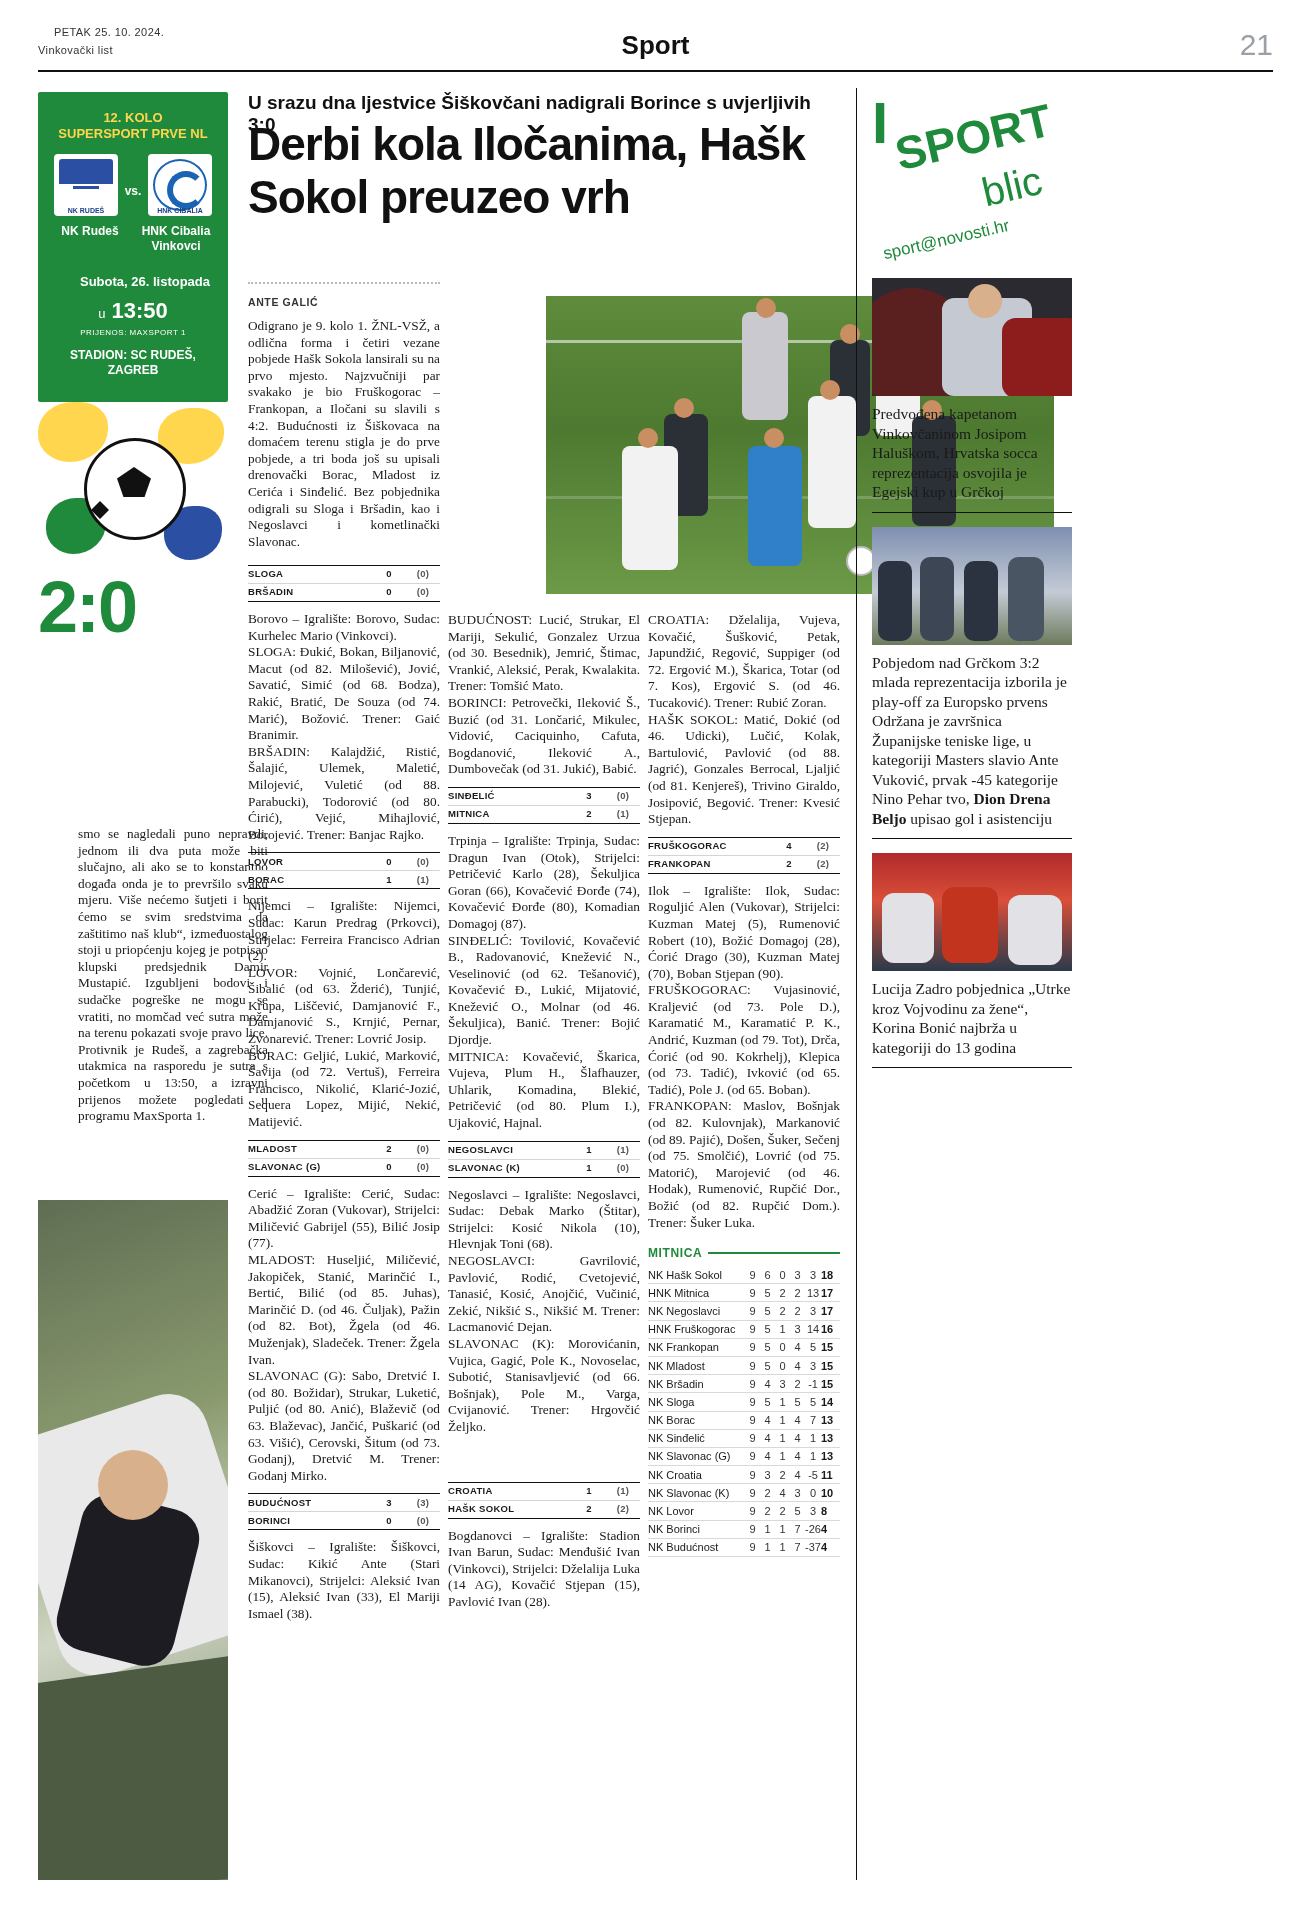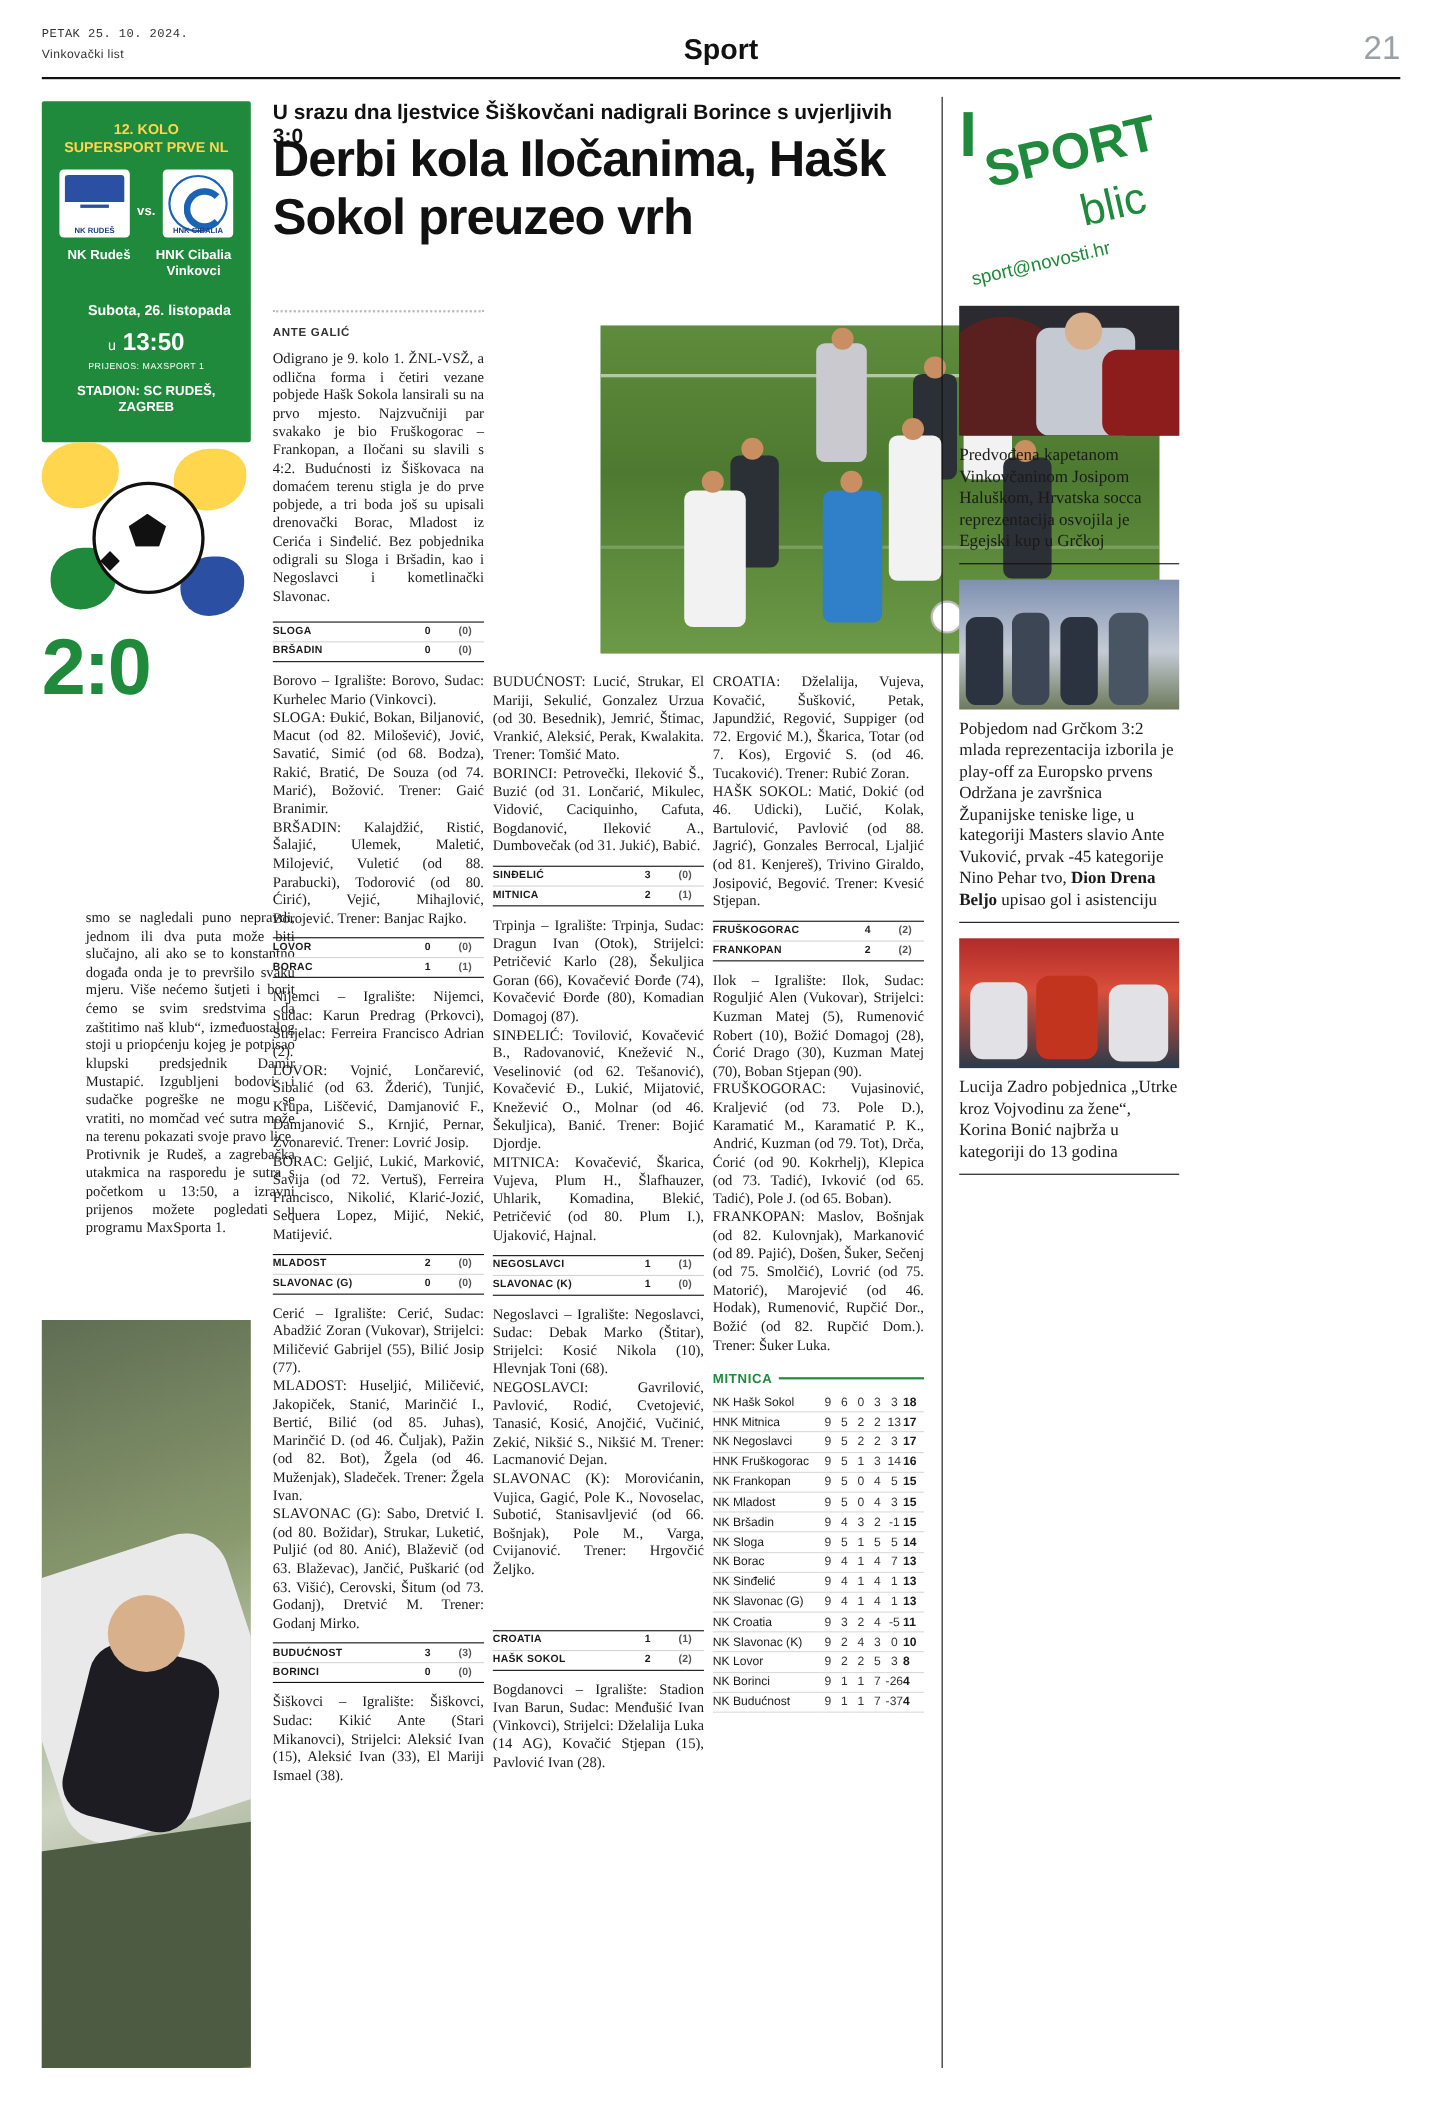--- a/index.html
+++ b/index.html
@@ -5,21 +5,21 @@
   html,body{margin:0;padding:0;}
   body{
     width:1311px;height:1920px;background:#ffffff;
     font-family:"Liberation Serif", serif;color:#1a1a1a;
     position:relative;overflow:hidden;
   }
   .page{position:absolute;inset:0;}
 
   
   .masthead{position:absolute;left:38px;top:26px;width:1235px;height:44px;border-bottom:2px solid #111;}
-  .mh-date{position:absolute;left:0;top:0;font-family:Liberation Mono, monospace;font-size:11px;letter-spacing:.4px;color:#333;}
+  .mh-date{position:absolute;left:16px;top:0;font-family:Liberation Sans, sans-serif;font-size:11px;letter-spacing:.4px;color:#333;}
   .mh-paper{position:absolute;left:0;top:18px;font-family:"Liberation Sans",sans-serif;font-size:11px;letter-spacing:.4px;color:#333;}
   .mh-section{position:absolute;left:0;right:0;top:4px;text-align:center;font-family:"Liberation Sans",sans-serif;font-weight:bold;font-size:26px;color:#111;}
   .mh-page{position:absolute;right:0;top:2px;font-family:"Liberation Sans",sans-serif;font-size:30px;color:#9aa0a6;}
 
   
   .leftcol{position:absolute;left:38px;top:92px;width:190px;}
   .matchbox{width:190px;height:310px;background:#1f8a3b;border-radius:2px;color:#fff;position:relative;}
   .mb-kolo{position:absolute;top:18px;left:0;right:0;text-align:center;font-family:"Liberation Sans",sans-serif;font-weight:bold;font-size:13px;line-height:16px;color:#ffd64d;}
   .mb-crests{position:absolute;top:62px;left:0;right:0;height:70px;}
   .crest{position:absolute;top:0;width:64px;height:62px;background:#fff;border-radius:4px;overflow:hidden;}

